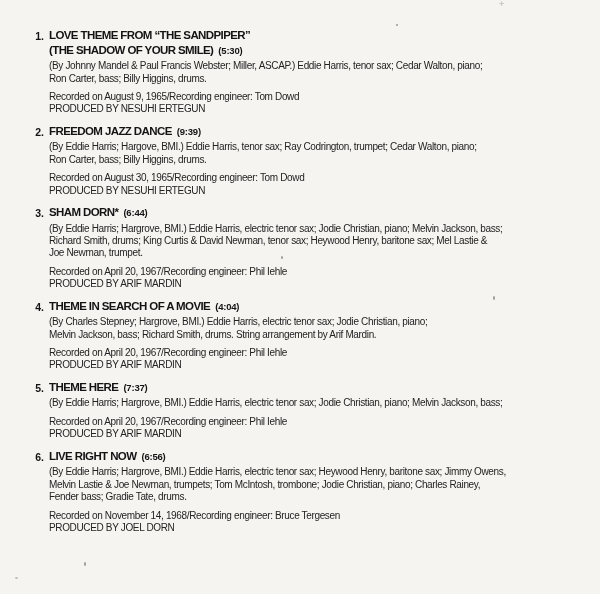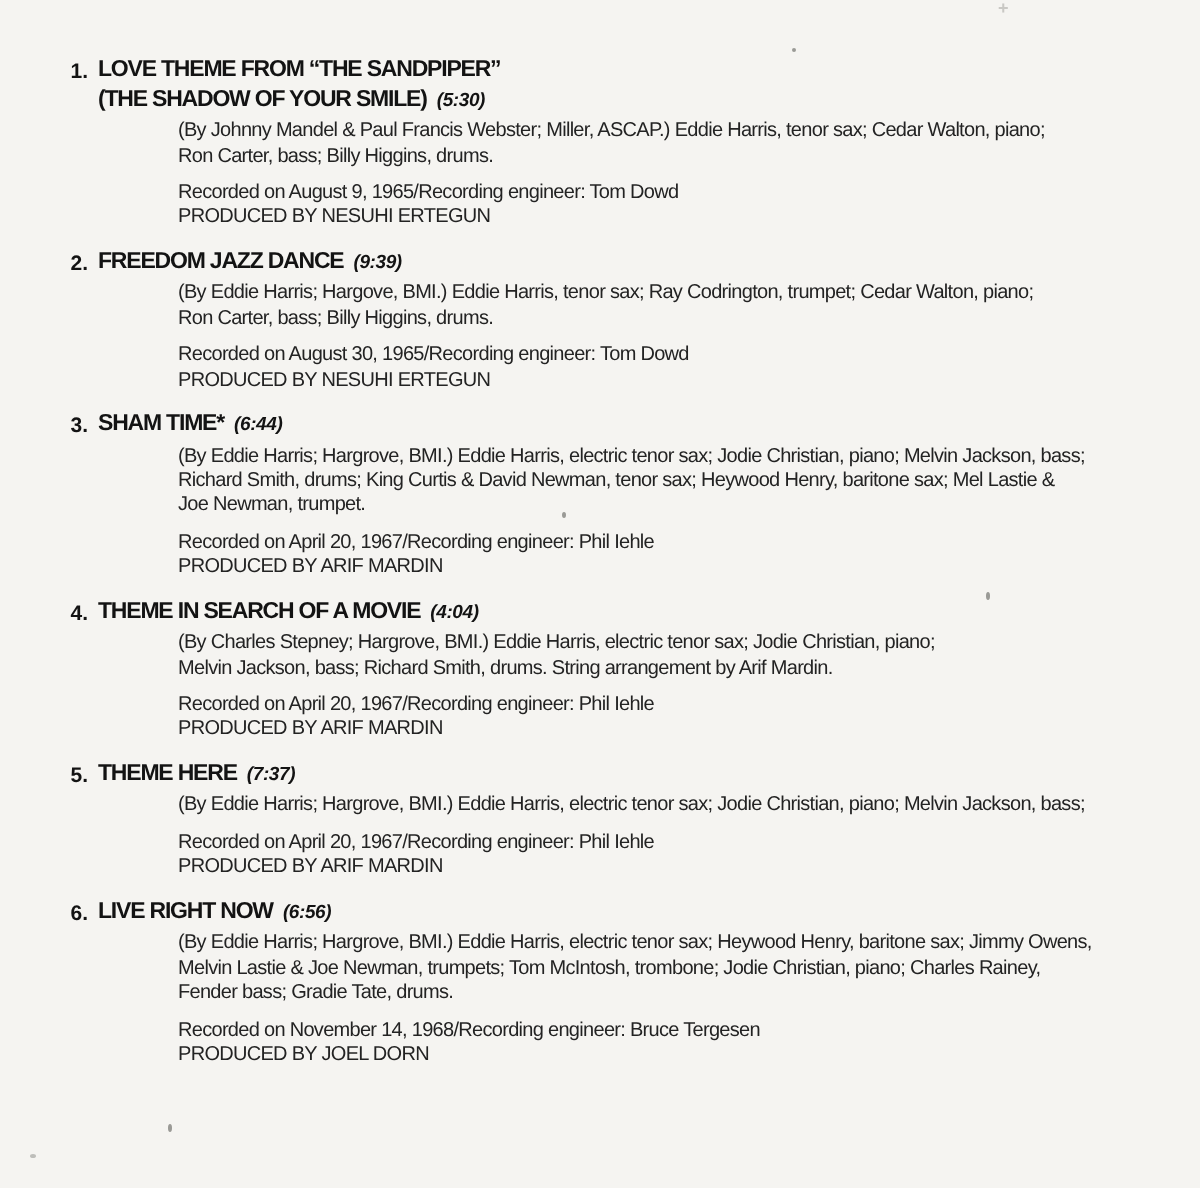--- a/index.html
+++ b/index.html
@@ -39,32 +39,30 @@
     font-size: 10.5px;
     font-weight: bold;
     letter-spacing: 0;
     white-space: nowrap;
   }
   .hline { white-space: nowrap; }
   .duration {
     font-size: 9.5px;
     letter-spacing: -0.2px;
     margin-left: 5px;
-    font-style: italic;
   }
   .credits {
     margin-top: 2px;
   }
   .credit-line, .rec, .prod {
     font-size: 10px;
     line-height: 12.4px;
     letter-spacing: -0.35px;
     white-space: nowrap;
     color: #232323;
-    margin-left: 40px;
   }
   .rec { margin-top: 6px; }
   .speck {
     position: absolute;
     border-radius: 50%;
     background: #9a9a96;
   }
   .reg-mark {
     position: absolute;
     color: #c9c8c4;
@@ -99,21 +97,21 @@
     <div class="credits">
           <div class="credit-line">(By Eddie Harris; Hargove, BMI.) Eddie Harris, tenor sax; Ray Codrington, trumpet; Cedar Walton, piano;</div>
           <div class="credit-line">Ron Carter, bass; Billy Higgins, drums.</div>
         </div>
     <div class="rec">Recorded on August 30, 1965/Recording engineer: Tom Dowd</div>
     <div class="prod">PRODUCED BY NESUHI ERTEGUN</div>
   </div>
       <div class="track">
     <div class="track-heading">
       <span class="num">3.</span>
-    <div class="hline"><span>SHAM TIME*</span><span class="duration">(6:44)</span></div>
+    <div class="hline"><span>SHAM DORN*</span><span class="duration">(6:44)</span></div>
         </div>
     <div class="credits">
           <div class="credit-line">(By Eddie Harris; Hargrove, BMI.) Eddie Harris, electric tenor sax; Jodie Christian, piano; Melvin Jackson, bass;</div>
           <div class="credit-line">Richard Smith, drums; King Curtis &amp; David Newman, tenor sax; Heywood Henry, baritone sax; Mel Lastie &amp;</div>
           <div class="credit-line">Joe Newman, trumpet.</div>
         </div>
     <div class="rec">Recorded on April 20, 1967/Recording engineer: Phil Iehle</div>
     <div class="prod">PRODUCED BY ARIF MARDIN</div>
   </div>
       <div class="track">

